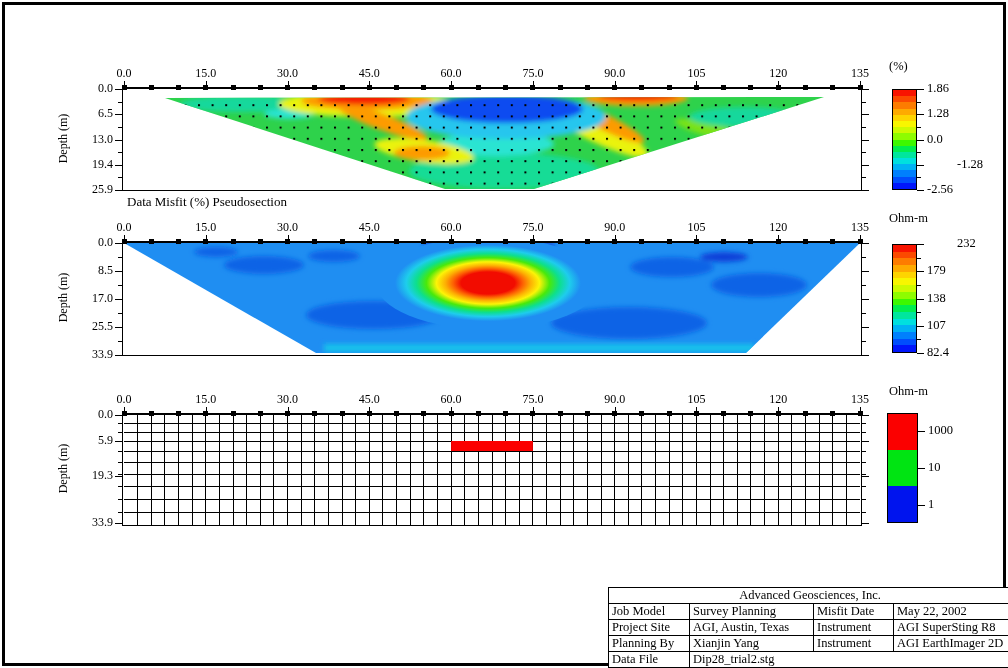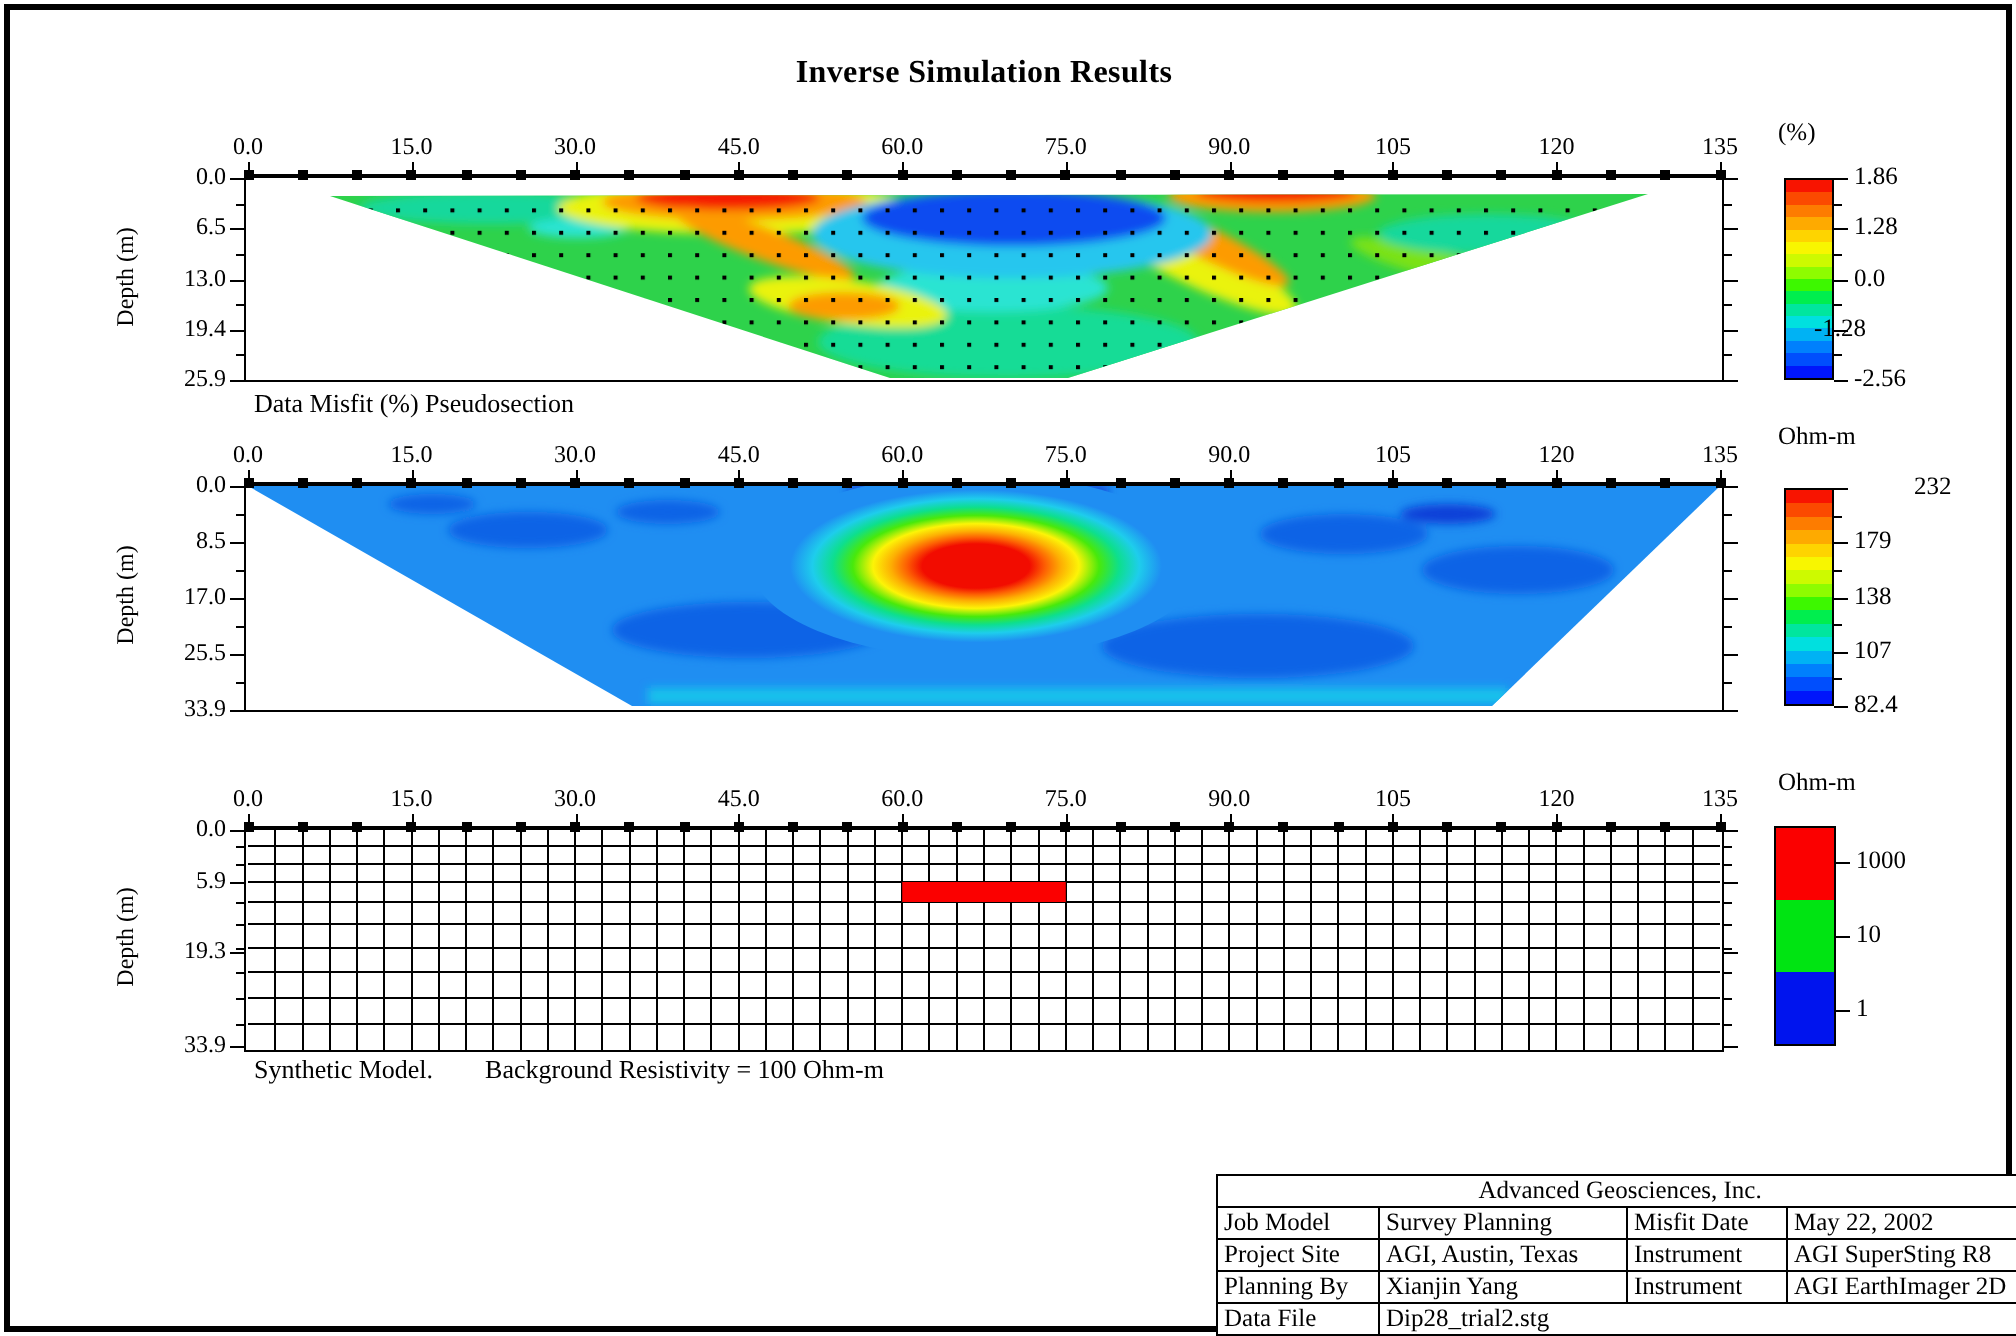--- a/index.html
+++ b/index.html
@@ -22,28 +22,26 @@
     background:#fff; }
   table.info td { border:1px solid #000; height:16px; padding:0 3px;
     white-space:nowrap; overflow:hidden; }
   table.info td.hdr { text-align:center; }
 </style>
 </head>
 <body>
 
 <div class="frame">
 
-  <div class="a title" style="left:119px; top:23px; width:736px;">Inverse Simulation Results</div>
 
   <div class="a yaxis-title" style="left:13px; top:126px;">Depth (m)</div>
   <div class="a yaxis-title" style="left:13px; top:285px;">Depth (m)</div>
   <div class="a yaxis-title" style="left:13px; top:456px;">Depth (m)</div>
 
   <div class="a cap" style="left:122px; top:189px;">Data Misfit (%) Pseudosection</div>
-  <div class="a cap" style="left:122px; top:522px;">Synthetic Model.        Background Resistivity = 100 Ohm-m</div>
 
   <div class="a cbunit" style="left:884px; top:54px;">(%)</div>
   <div class="a cbunit" style="left:884px; top:206px;">Ohm-m</div>
   <div class="a cbunit" style="left:884px; top:379px;">Ohm-m</div>
 
   <svg class="a" style="left:119px; top:84px;" width="736" height="101" viewBox="0 0 736 101">
     <defs>
       <clipPath id="clip1">
           <polygon points="41,9 700,8 410,100 321,100"></polygon>
         </clipPath>
@@ -446,21 +444,21 @@
     <div class="a tick" style="left: 113px; top: 507px; width: 4px; height: 1px;"></div>
     <div class="a tick" style="left: 857px; top: 507px; width: 4px; height: 1px;"></div>
     <div class="a" style="left: 887px; top: 84px; width: 25px; height: 101px; background: linear-gradient(rgb(248, 20, 0) 0%, rgb(248, 20, 0) 6.25%, rgb(251, 74, 0) 6.25%, rgb(251, 74, 0) 12.5%, rgb(253, 124, 0) 12.5%, rgb(253, 124, 0) 18.75%, rgb(254, 170, 0) 18.75%, rgb(254, 170, 0) 25%, rgb(254, 212, 0) 25%, rgb(254, 212, 0) 31.25%, rgb(248, 246, 0) 31.25%, rgb(248, 246, 0) 37.5%, rgb(205, 250, 0) 37.5%, rgb(205, 250, 0) 43.75%, rgb(142, 252, 0) 43.75%, rgb(142, 252, 0) 50%, rgb(61, 248, 0) 50%, rgb(61, 248, 0) 56.25%, rgb(0, 238, 78) 56.25%, rgb(0, 238, 78) 62.5%, rgb(0, 230, 158) 62.5%, rgb(0, 230, 158) 68.75%, rgb(0, 224, 223) 68.75%, rgb(0, 224, 223) 75%, rgb(0, 178, 244) 75%, rgb(0, 178, 244) 81.25%, rgb(0, 128, 253) 81.25%, rgb(0, 128, 253) 87.5%, rgb(0, 78, 253) 87.5%, rgb(0, 78, 253) 93.75%, rgb(0, 22, 251) 93.75%, rgb(0, 22, 251) 100%); border: 1px solid rgb(0, 0, 0);"></div>
     <div class="a tick" style="left: 912px; top: 84px; width: 7px; height: 1px;"></div>
     <div class="a cbt" style="left: 922px; top: 76px;">1.86</div>
     <div class="a tick" style="left: 912px; top: 109.25px; width: 7px; height: 1px;"></div>
     <div class="a cbt" style="left: 922px; top: 101.25px;">1.28</div>
     <div class="a tick" style="left: 912px; top: 134.5px; width: 7px; height: 1px;"></div>
     <div class="a cbt" style="left: 922px; top: 126.5px;">0.0</div>
     <div class="a tick" style="left: 912px; top: 159.75px; width: 7px; height: 1px;"></div>
-    <div class="a cbt" style="left: 902px; top: 151.75px;">-1.28</div>
+    <div class="a cbt" style="left: 952px; top: 151.75px;">-1.28</div>
     <div class="a tick" style="left: 912px; top: 185px; width: 7px; height: 1px;"></div>
     <div class="a cbt" style="left: 922px; top: 177px;">-2.56</div>
     <div class="a tick" style="left: 912px; top: 96.625px; width: 4px; height: 1px;"></div>
     <div class="a tick" style="left: 912px; top: 121.875px; width: 4px; height: 1px;"></div>
     <div class="a tick" style="left: 912px; top: 147.125px; width: 4px; height: 1px;"></div>
     <div class="a tick" style="left: 912px; top: 172.375px; width: 4px; height: 1px;"></div>
     <div class="a" style="left: 887px; top: 239px; width: 25px; height: 109px; background: linear-gradient(rgb(248, 20, 0) 0%, rgb(248, 20, 0) 6.25%, rgb(251, 74, 0) 6.25%, rgb(251, 74, 0) 12.5%, rgb(253, 124, 0) 12.5%, rgb(253, 124, 0) 18.75%, rgb(254, 170, 0) 18.75%, rgb(254, 170, 0) 25%, rgb(254, 212, 0) 25%, rgb(254, 212, 0) 31.25%, rgb(248, 246, 0) 31.25%, rgb(248, 246, 0) 37.5%, rgb(205, 250, 0) 37.5%, rgb(205, 250, 0) 43.75%, rgb(142, 252, 0) 43.75%, rgb(142, 252, 0) 50%, rgb(61, 248, 0) 50%, rgb(61, 248, 0) 56.25%, rgb(0, 238, 78) 56.25%, rgb(0, 238, 78) 62.5%, rgb(0, 230, 158) 62.5%, rgb(0, 230, 158) 68.75%, rgb(0, 224, 223) 68.75%, rgb(0, 224, 223) 75%, rgb(0, 178, 244) 75%, rgb(0, 178, 244) 81.25%, rgb(0, 128, 253) 81.25%, rgb(0, 128, 253) 87.5%, rgb(0, 78, 253) 87.5%, rgb(0, 78, 253) 93.75%, rgb(0, 22, 251) 93.75%, rgb(0, 22, 251) 100%); border: 1px solid rgb(0, 0, 0);"></div>
     <div class="a tick" style="left: 912px; top: 239px; width: 7px; height: 1px;"></div>
     <div class="a cbt" style="left: 952px; top: 231px;">232</div>
     <div class="a tick" style="left: 912px; top: 266.25px; width: 7px; height: 1px;"></div>

